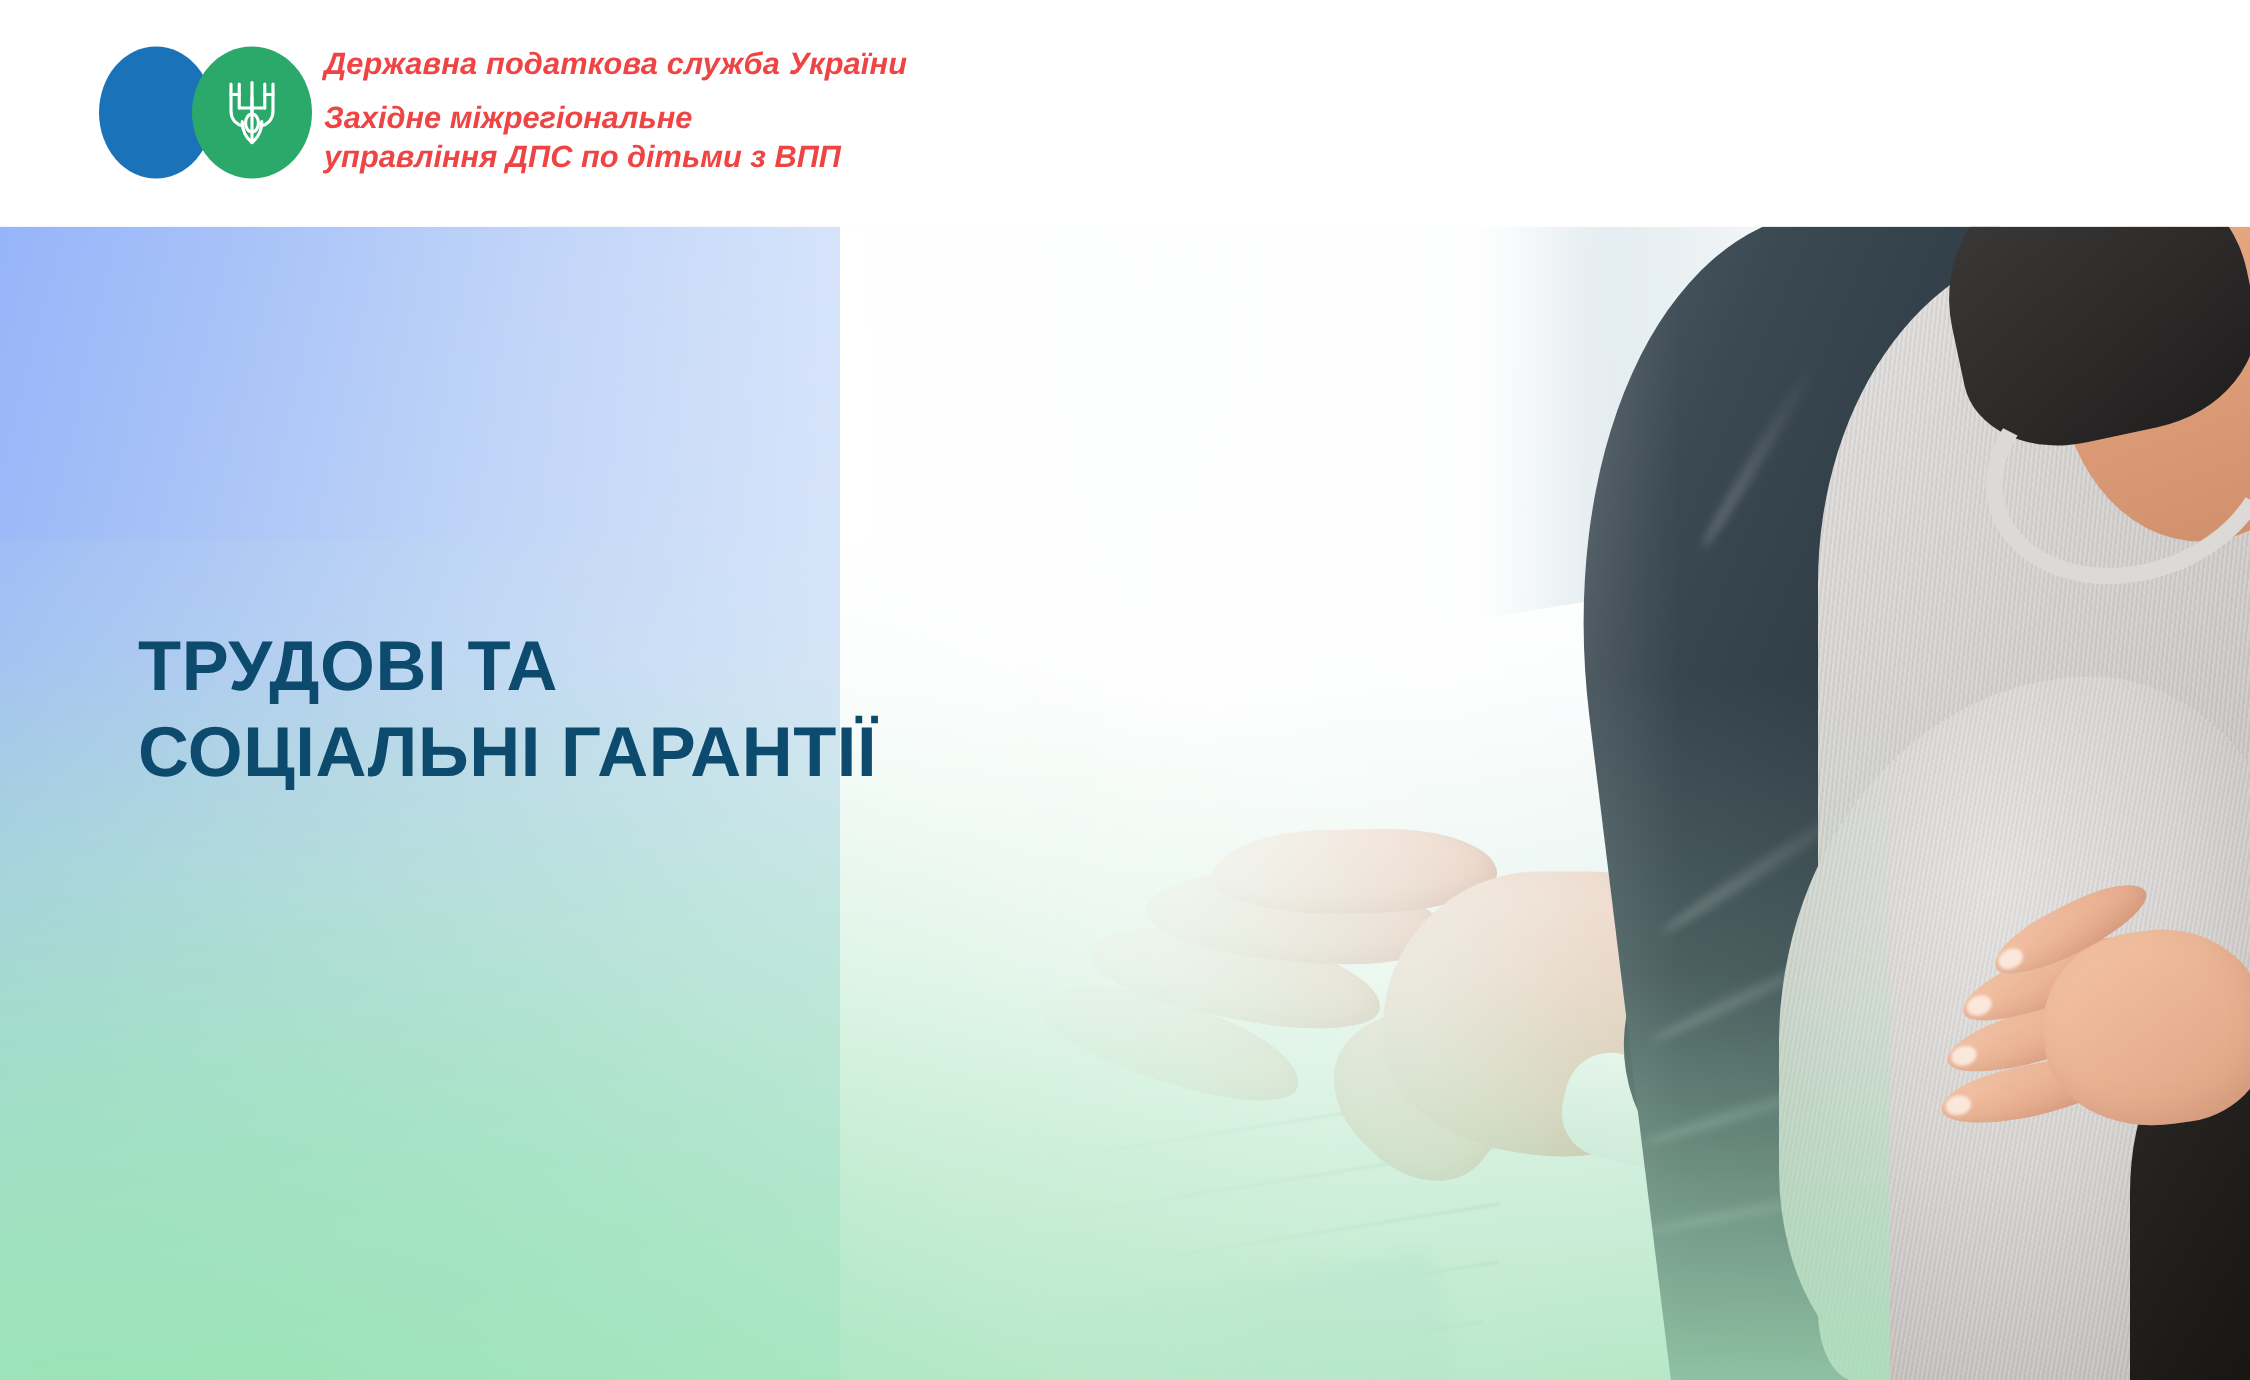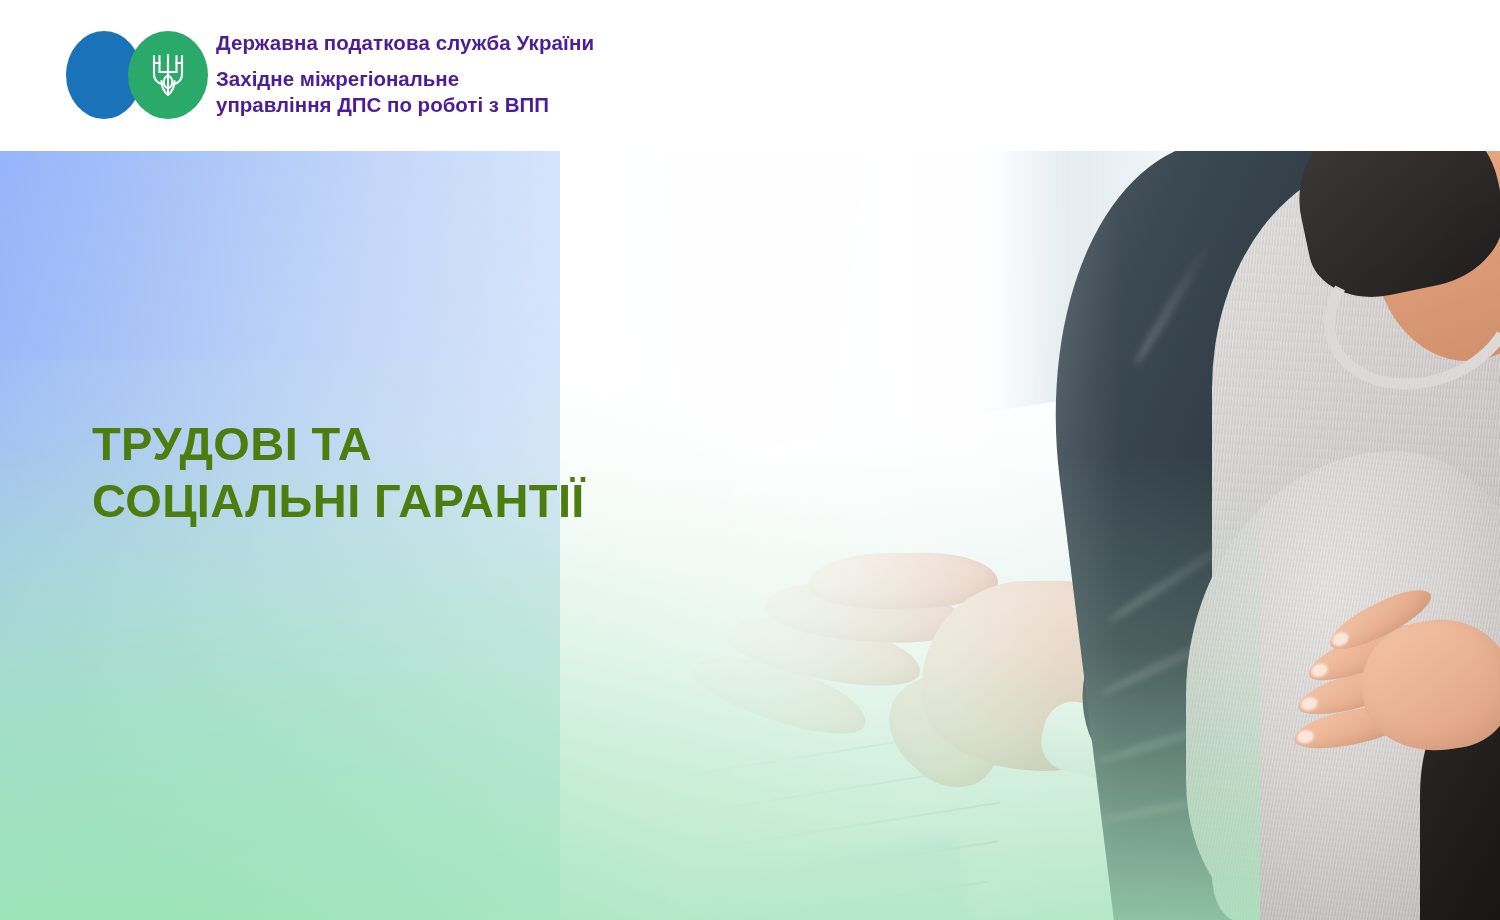--- a/index.html
+++ b/index.html
@@ -62,21 +62,22 @@
   }
   .logo-trident {
     position: absolute;
     left: 83px;
     top: 19px;
     width: 38px;
     height: 50px;
   }
   .brand-text {
     margin-left: 8px;
-    color: #4c1d95;
+    color: #ef4444;
+    font-style: italic;
   }
   .brand-line-1 {
     font-size: 20.5px;
     font-weight: bold;
     letter-spacing: 0.1px;
     line-height: 1.1;
     white-space: nowrap;
   }
   .brand-line-2 {
     margin-top: 11px;
@@ -441,21 +442,21 @@
     width: 1500px;
     height: 769px;
     z-index: 30;
     pointer-events: none;
   }
   .headline {
     position: absolute;
     left: 92px;
     top: 264px;
     margin: 0;
-    color: #4d7c0f;
+    color: #0c4a6e;
     font-size: 47px;
     font-weight: bold;
     line-height: 1.22;
     letter-spacing: 0.4px;
     white-space: pre-line;
     text-transform: uppercase;
     pointer-events: auto;
   }
   .subhead-wrap {
     position: absolute;
@@ -592,18 +593,18 @@
           <path d="M27.5 22 L19 22"></path>
           <path d="M5 13 L10.5 13"></path>
           <path d="M27.5 13 L33 13"></path>
           <ellipse cx="19" cy="32" rx="4.3" ry="6"></ellipse>
           <path d="M19 15 L19 27"></path>
         </svg>
       </div>
       <div class="brand-text">
         <div class="brand-line-1">Державна податкова служба України</div>
         <div class="brand-line-2">Західне міжрегіональне
-управління ДПС по роботі з ВПП</div>
+управління ДПС по дітьми з ВПП</div>
       </div>
     </div>
   </div>
 
 </div>
 
 </body></html>

